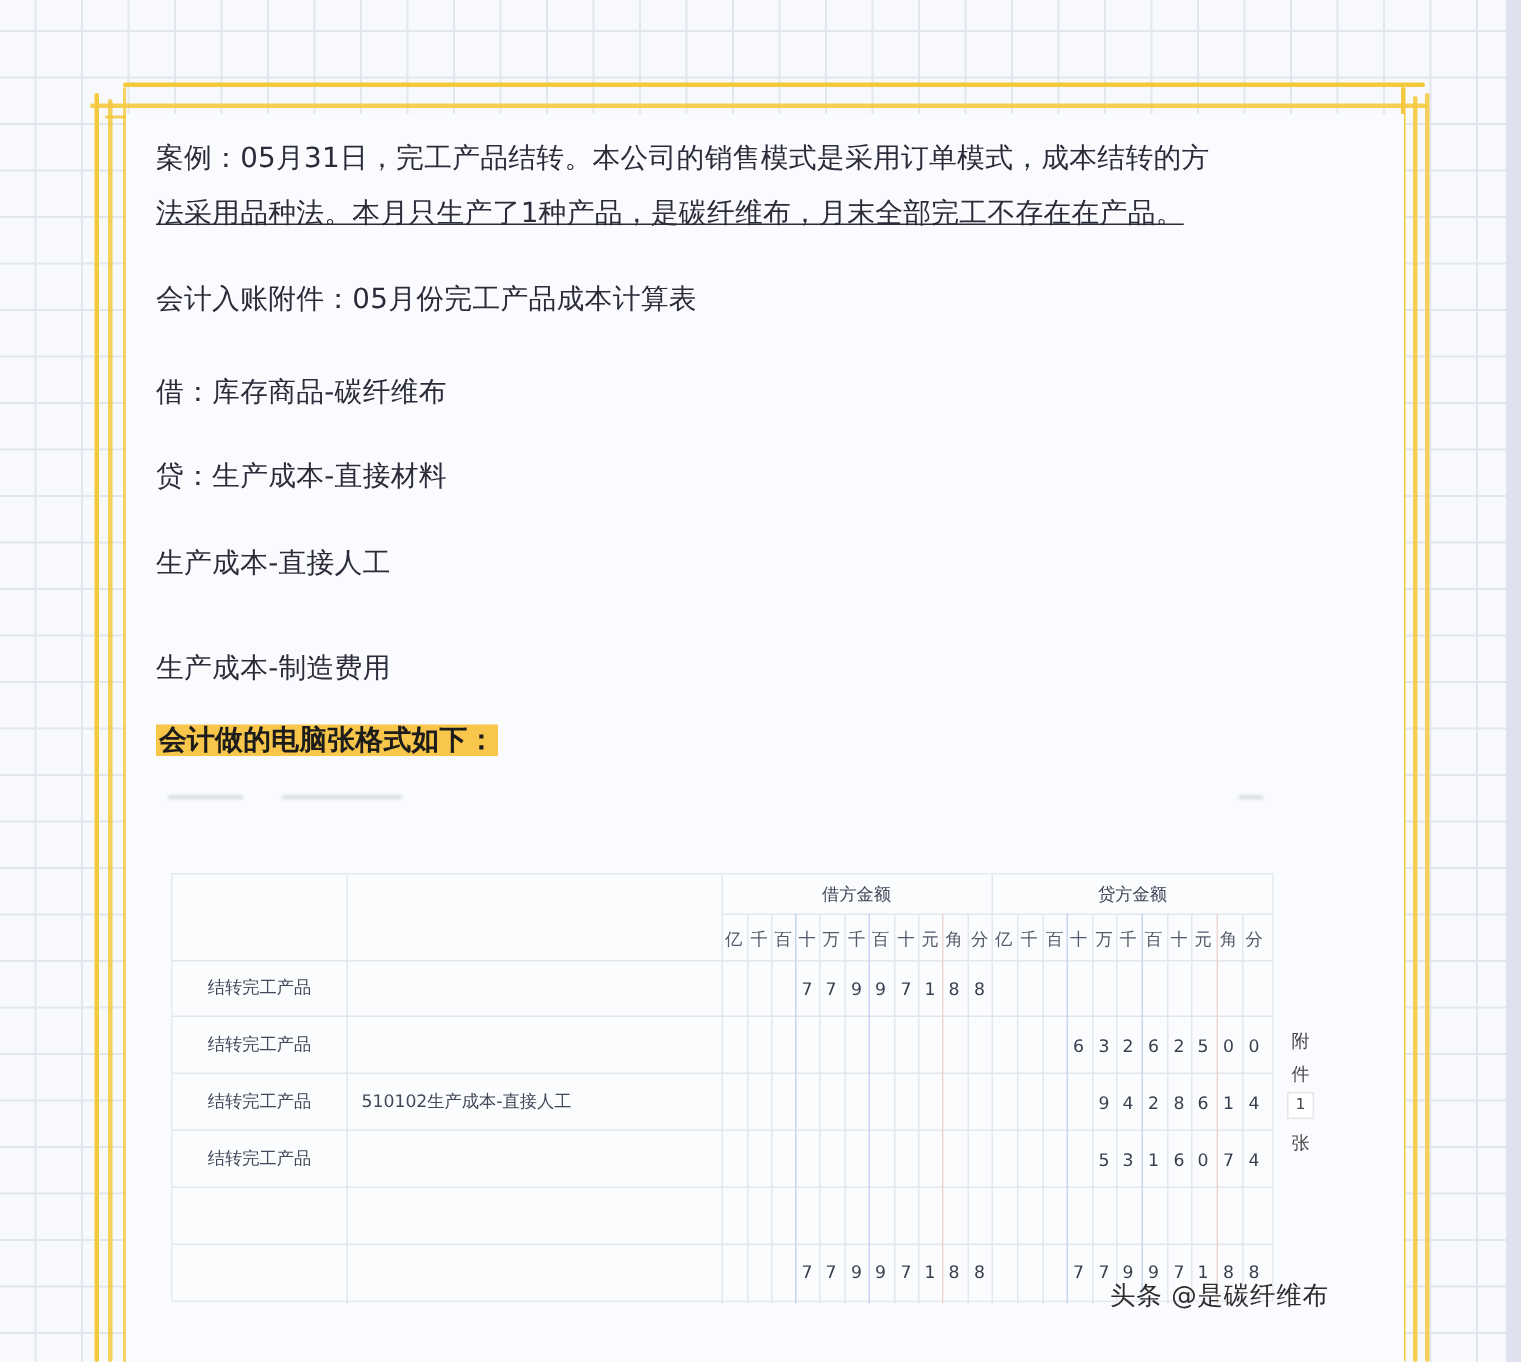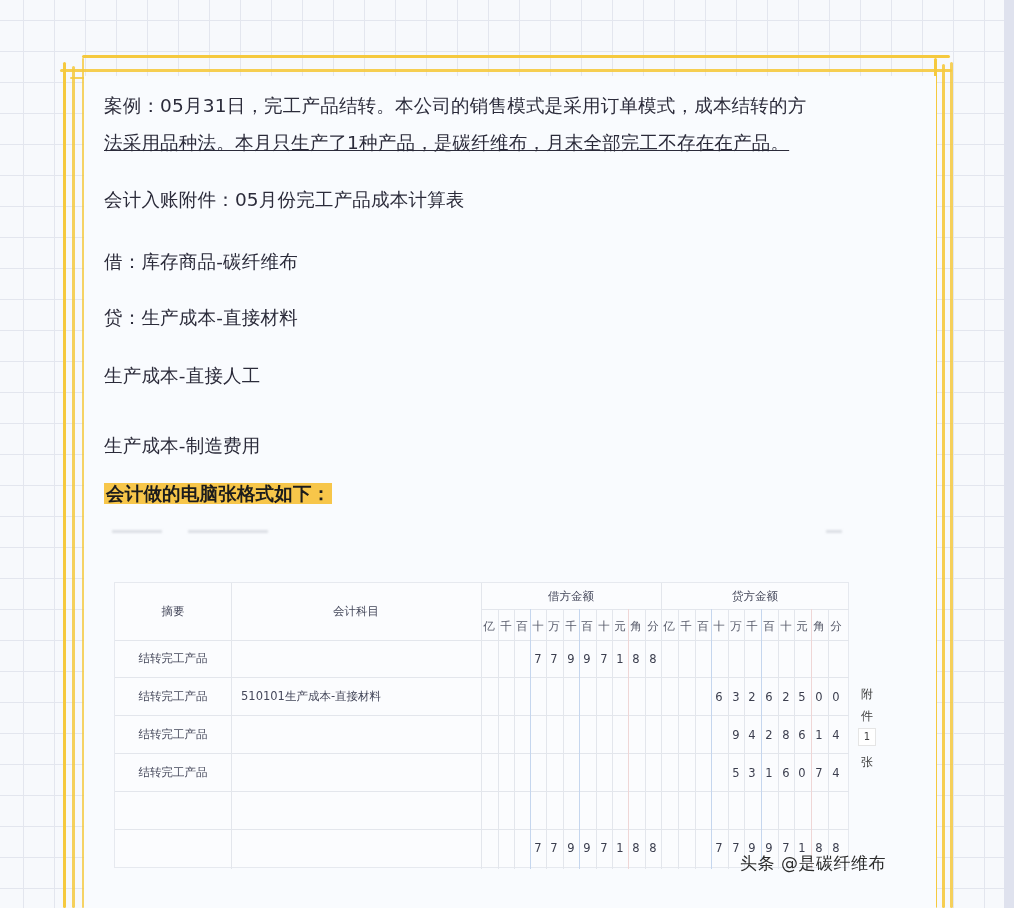--- a/index.html
+++ b/index.html
@@ -119,22 +119,20 @@
   <div class="vline" style="left:580px;top:26px;height:260px;"></div>
   <div class="vline blue" style="left:596px;top:26px;height:260px;"></div>
   <div class="vline" style="left:613px;top:26px;height:260px;"></div>
   <div class="vline" style="left:629px;top:26px;height:260px;"></div>
   <div class="vline blue" style="left:646px;top:26px;height:260px;"></div>
   <div class="vline" style="left:663px;top:26px;height:260px;"></div>
   <div class="vline" style="left:679px;top:26px;height:260px;"></div>
   <div class="vline red" style="left:696px;top:26px;height:260px;"></div>
   <div class="vline" style="left:713px;top:26px;height:260px;"></div>
 
-  <div class="vcell" style="left:0;top:0;width:116px;height:57px;">摘要</div>
-  <div class="vcell" style="left:116px;top:0;width:250px;height:57px;">会计科目</div>
   <div class="vcell" style="left:366px;top:0;width:180px;height:26px;">借方金额</div>
   <div class="vcell" style="left:546px;top:0;width:188px;height:26px;">贷方金额</div>
 
   <div id="units-debit">
       <div class="unit" style="left: 366px; top: 36px;">亿</div>
       <div class="unit" style="left: 383px; top: 36px;">千</div>
       <div class="unit" style="left: 399px; top: 36px;">百</div>
       <div class="unit" style="left: 415px; top: 36px;">十</div>
       <div class="unit" style="left: 431px; top: 36px;">万</div>
       <div class="unit" style="left: 448px; top: 36px;">千</div>
@@ -153,22 +151,22 @@
       <div class="unit" style="left: 629px; top: 36px;">千</div>
       <div class="unit" style="left: 646px; top: 36px;">百</div>
       <div class="unit" style="left: 663px; top: 36px;">十</div>
       <div class="unit" style="left: 679px; top: 36px;">元</div>
       <div class="unit" style="left: 696px; top: 36px;">角</div>
       <div class="unit" style="left: 713px; top: 36px;">分</div>
     </div>
 
   <div class="vcell" style="left:0;top:57px;width:116px;height:37px;">结转完工产品</div>
   <div class="vcell" style="left:0;top:94px;width:116px;height:38px;">结转完工产品</div>
-  <div class="vcell" style="left:126px;top:94px;height:38px;justify-content:flex-start;">510101生产成本-直接材料</div>
   <div class="vcell" style="left:0;top:132px;width:116px;height:38px;">结转完工产品</div>
+  <div class="vcell" style="left:126px;top:132px;height:38px;justify-content:flex-start;">510102生产成本-直接人工</div>
   <div class="vcell" style="left:0;top:170px;width:116px;height:38px;">结转完工产品</div>
 
   <div id="digits">
       <div class="digit" style="left: 415px; top: 69px;">7</div>
       <div class="digit" style="left: 431px; top: 69px;">7</div>
       <div class="digit" style="left: 448px; top: 69px;">9</div>
       <div class="digit" style="left: 464px; top: 69px;">9</div>
       <div class="digit" style="left: 481px; top: 69px;">7</div>
       <div class="digit" style="left: 497px; top: 69px;">1</div>
       <div class="digit" style="left: 513px; top: 69px;">8</div>

